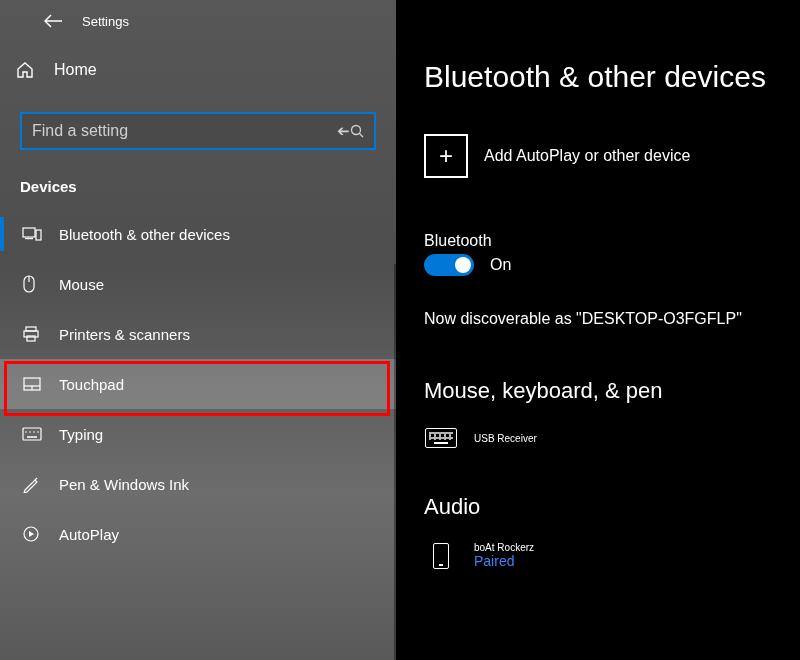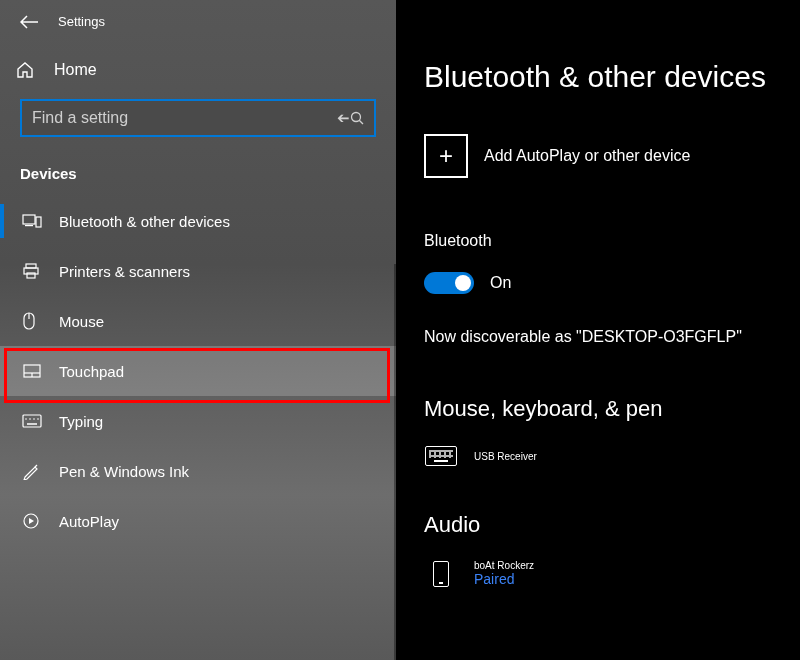--- a/index.html
+++ b/index.html
@@ -15,40 +15,40 @@
     .sidebar {
       width: 396px;
       background: linear-gradient(to bottom, #575757 0%, #4e4e4e 40%, #6d6d6d 75%, #595959 100%);
       display: flex;
       flex-direction: column;
       position: relative;
       color: #fff;
     }
     .sidebar-top {
       display: flex;
-      align-items: flex-end;
+      align-items: flex-start;
       gap: 20px;
-      padding: 14px 24px 10px 20px;
+      padding: 14px 24px 10px 44px;
       font-size: 13px;
     }
     .back-arrow {
       cursor: pointer;
       font-size: 18px;
       line-height: 1;
     }
     .home-row {
       display: flex;
       align-items: flex-end;
       gap: 18px;
       padding: 22px 0 18px 16px;
       font-size: 16px;
       cursor: pointer;
     }
     .search-wrap {
-      margin: 2px 20px 0 20px;
+      margin: 15px 20px 0 20px;
       border: 2px solid #0078d7;
       background: #4a4a4a;
       display: flex;
       align-items: center;
       height: 38px;
       padding: 0 10px 0 10px;
     }
     .search-input {
       flex: 1;
       background: transparent;
@@ -139,21 +139,21 @@
       height: 44px;
       border: 2px solid #fff;
       display: flex;
       align-items: center;
       justify-content: center;
       font-size: 24px;
       font-weight: 300;
     }
     .bt-label {
       font-size: 16px;
-      margin-bottom: 22px;
+      margin-bottom: 4px;
     }
     .toggle-row {
       display: flex;
       align-items: center;
       gap: 16px;
       margin-bottom: 34px;
     }
     .toggle {
       width: 50px;
       height: 22px;
@@ -277,37 +277,37 @@
             <rect x="1" y="2" width="12" height="9" stroke="#fff" stroke-width="1.2" fill="none"></rect>
             <rect x="3" y="12" width="8" height="1.2" fill="#fff"></rect>
             <rect x="14" y="4" width="5" height="10" stroke="#fff" stroke-width="1.2" fill="none"></rect>
           </svg>
       </span>
       <span>Bluetooth &amp; other devices</span>
     </div>
 
     <div class="nav-item">
       <span class="nav-icon">
+        <svg width="14" height="20" viewBox="0 0 14 20">
+            <rect x="2" y="2" width="10" height="16" rx="5" stroke="#fff" stroke-width="1.2" fill="none"></rect>
+            <line x1="7" y1="2" x2="7" y2="8" stroke="#fff" stroke-width="1.2"></line>
+          </svg>
+      </span>
+      <span>Mouse</span>
+    </div>
+
+    <div class="nav-item">
+      <span class="nav-icon">
         <svg width="18" height="18" viewBox="0 0 18 18">
             <rect x="4" y="2" width="10" height="4" stroke="#fff" stroke-width="1.2" fill="none"></rect>
             <rect x="2" y="6" width="14" height="6" stroke="#fff" stroke-width="1.2" fill="none"></rect>
             <rect x="5" y="11" width="8" height="5" stroke="#fff" stroke-width="1.2" fill="none"></rect>
           </svg>
       </span>
       <span>Printers &amp; scanners</span>
-    </div>
-
-    <div class="nav-item">
-      <span class="nav-icon">
-        <svg width="14" height="20" viewBox="0 0 14 20">
-            <rect x="2" y="2" width="10" height="16" rx="5" stroke="#fff" stroke-width="1.2" fill="none"></rect>
-            <line x1="7" y1="2" x2="7" y2="8" stroke="#fff" stroke-width="1.2"></line>
-          </svg>
-      </span>
-      <span>Mouse</span>
     </div>
 
     <div class="nav-item highlighted">
       <span class="nav-icon">
         <svg width="20" height="16" viewBox="0 0 20 16">
             <rect x="2" y="2" width="16" height="12" stroke="#fff" stroke-width="1.2" fill="none"></rect>
             <line x1="2" y1="10" x2="18" y2="10" stroke="#fff" stroke-width="1.2"></line>
             <line x1="10" y1="10" x2="10" y2="14" stroke="#fff" stroke-width="1.2"></line>
           </svg>
       </span>

